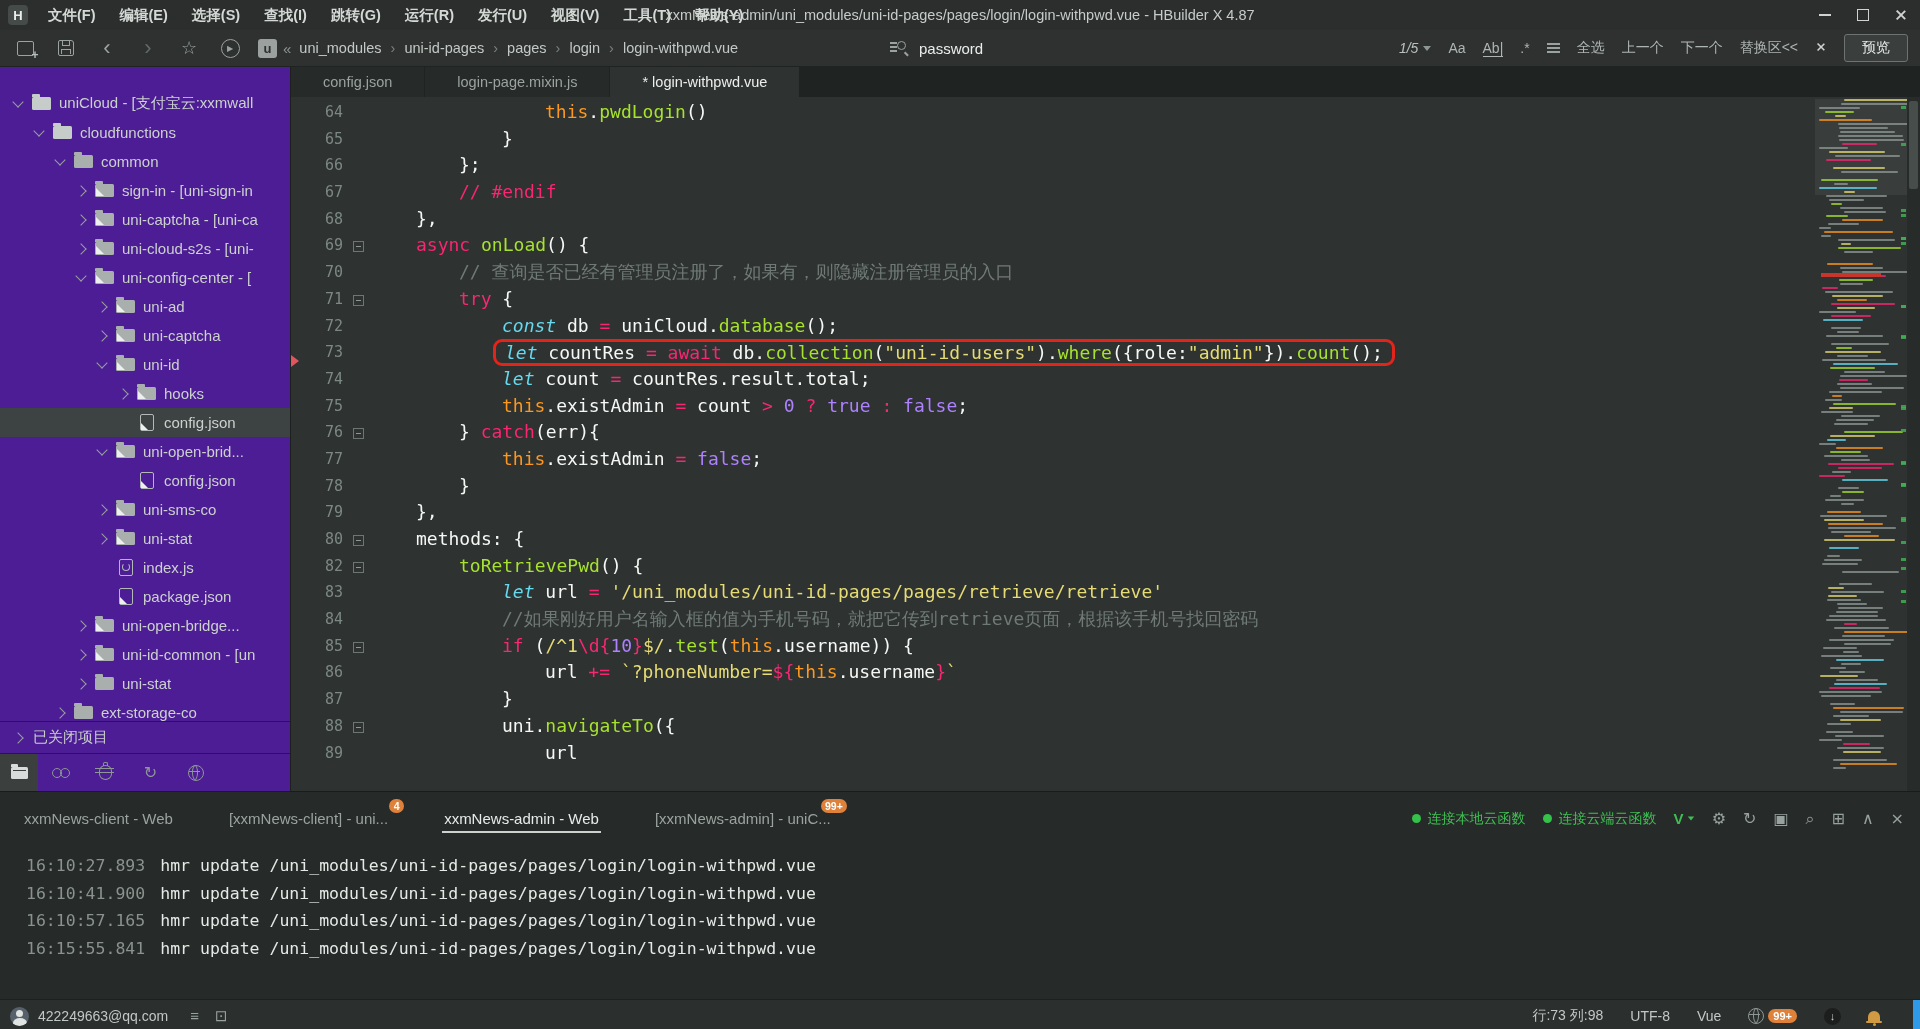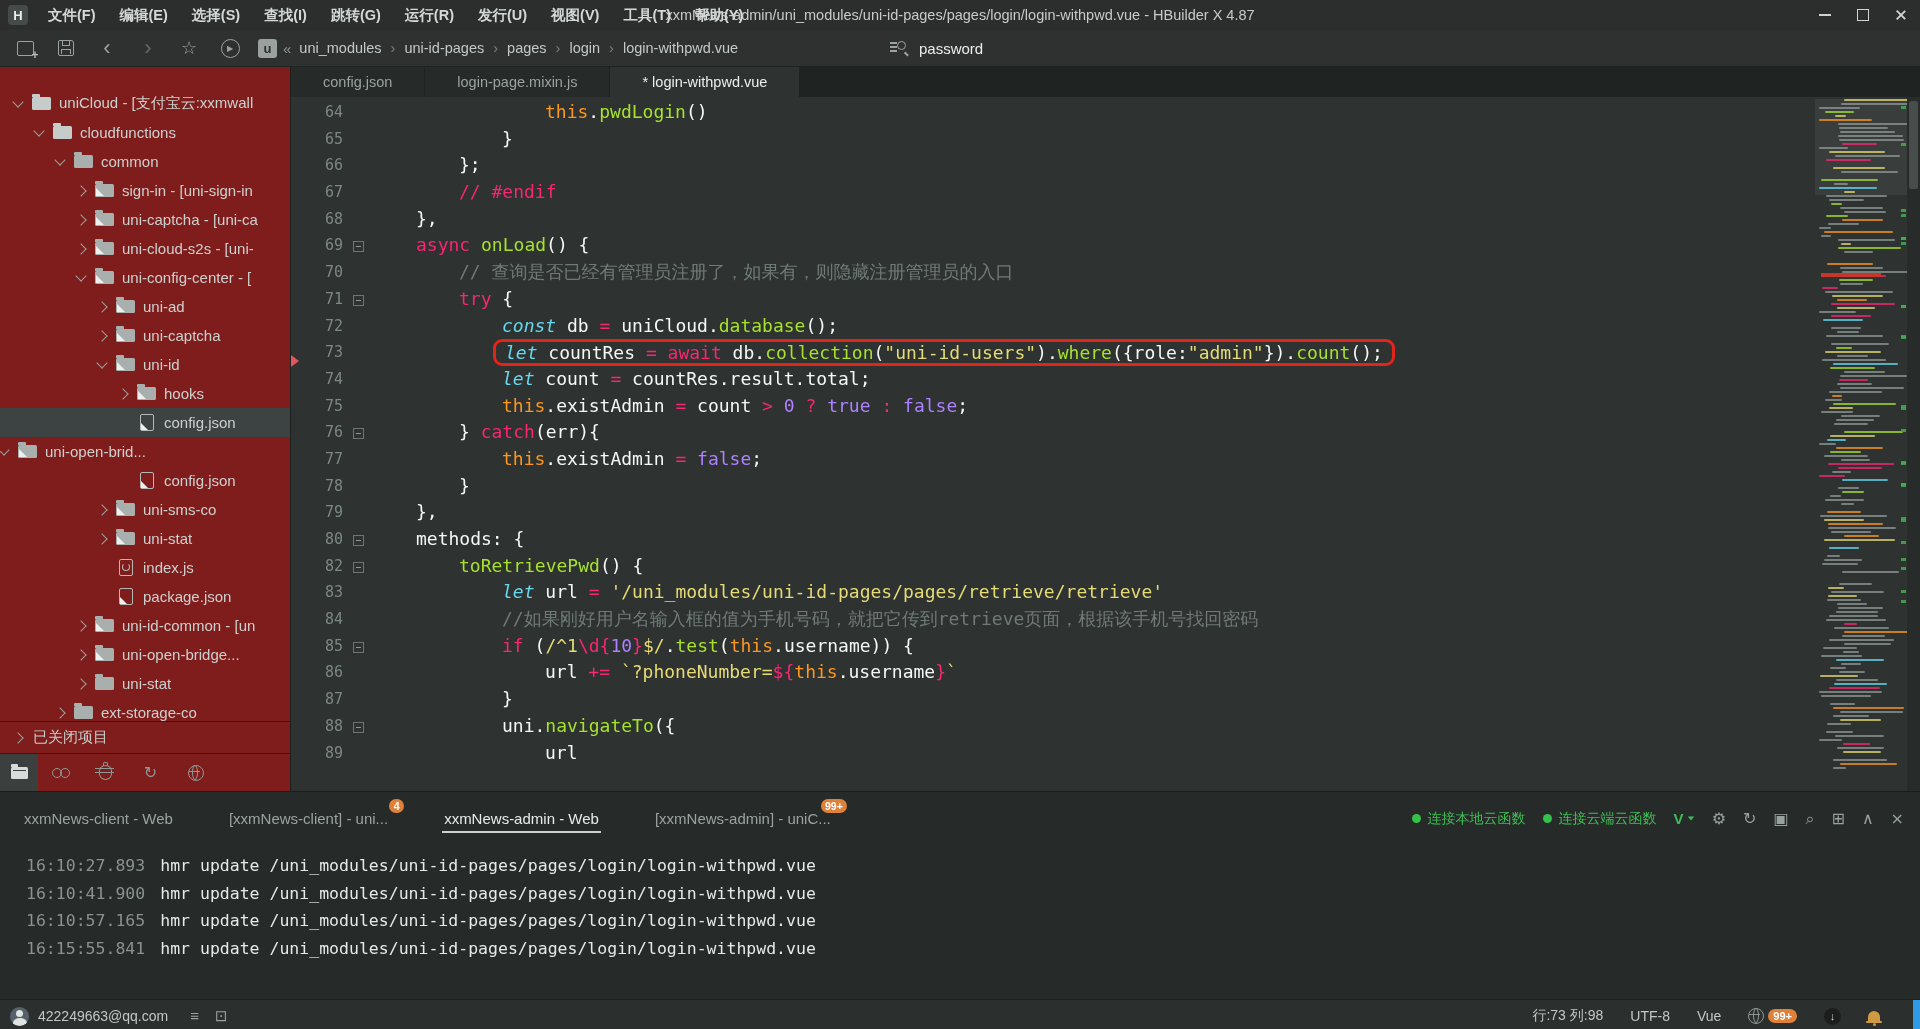--- a/index.html
+++ b/index.html
@@ -42,21 +42,21 @@
   .ic-find .handle{position:absolute;right:1px;bottom:1px;width:5px;height:1.6px;background:#9aa3a0;transform:rotate(45deg);}
   .sctrls{margin-left:auto;display:flex;align-items:center;gap:17px;white-space:nowrap;}
   .scount{font-style:italic;color:#b9c1bd;display:flex;align-items:center;gap:5px;}
   .caret-dn{width:0;height:0;border-left:4px solid transparent;border-right:4px solid transparent;border-top:5px solid #8d9693;display:inline-block;}
   .sopt{color:#aeb6b2;}
   .sopt.uline{border-bottom:1px solid #aeb6b2;}
   .ic-lines{display:inline-block;width:13px;height:2px;background:#9aa3a0;box-shadow:0 4px 0 #9aa3a0,0 8px 0 #9aa3a0;margin-bottom:8px;}
   .preview-btn{border:1px solid #6d7371;background:#3a3f3e;border-radius:3px;padding:4px 17px;color:#e7ebe9;font-size:14px;}
   
   .main{display:flex;height:724px;}
-  .sidebar{width:290px;background:#7f1d1d;border-right:1px solid #1d201f;display:flex;flex-direction:column;flex:none;}
+  .sidebar{width:290px;background:#4c1d95;border-right:1px solid #1d201f;display:flex;flex-direction:column;flex:none;}
   .tree{flex:1;overflow:hidden;padding-top:22px;}
   .trow{height:29px;display:flex;align-items:center;white-space:nowrap;overflow:hidden;}
   .trow.sel{background:#3d4242;}
   .chev{width:7px;height:7px;border-right:1.5px solid #97a19d;border-bottom:1.5px solid #97a19d;display:inline-block;flex:none;margin-right:10px;transform:rotate(-45deg);}
   .chev.open{transform:rotate(45deg);margin-top:-4px;}
   .chsp{width:17px;flex:none;display:inline-block;}
   .fico{position:relative;width:19px;height:13px;margin-right:8px;flex:none;}
   .fico.folder,.fico.folder-link{background:#a9afac;border-radius:1.5px;}
   .fico.folder-open{background:#c6ccc9;border-radius:1.5px;}
   .fico.folder::before,.fico.folder-link::before,.fico.folder-open::before{content:"";position:absolute;top:-3px;left:0;width:8px;height:3px;background:inherit;border-radius:1px 1px 0 0;}
@@ -198,20 +198,36 @@
     </div>
     <div class="searchzone">
       <div class="search-field">
         <span class="ic-find">
             <span class="bars"></span>
             <span class="lens"></span>
             <span class="handle"></span>
           </span>
         <span>password</span>
       </div>
+      <div class="sctrls">
+        <span class="scount">
+            <span>1/5</span>
+            <span class="caret-dn"></span>
+          </span>
+        <span class="sopt">Aa</span>
+        <span class="sopt uline">Ab|</span>
+        <span class="sopt">.*</span>
+        <span class="ic-lines"></span>
+        <span class="sopt">全选</span>
+        <span class="sopt">上一个</span>
+        <span class="sopt">下一个</span>
+        <span class="sopt">替换区&lt;&lt;</span>
+        <span class="sopt"><span class="ic-x" style="transform:scale(.8)"></span></span>
+        <span class="preview-btn">预览</span>
+      </div>
     </div>
   </div>
 
   <div class="main">
     <aside class="sidebar">
       <div class="tree" id="tree">
           <div class="trow" style="padding-left: 14px;">
             <span class="chev open"></span>
             <span class="fico folder-open"></span>
             <span class="tlabel">uniCloud - [支付宝云:xxmwall</span>
@@ -264,21 +280,21 @@
           <div class="trow" style="padding-left: 119px;">
             <span class="chev"></span>
             <span class="fico folder-link"></span>
             <span class="tlabel">hooks</span>
           </div>
           <div class="trow sel" style="padding-left: 119px;">
             <span class="chsp"></span>
             <span class="fico file-link"></span>
             <span class="tlabel">config.json</span>
           </div>
-          <div class="trow" style="">
+          <div class="trow" style="padding-left: 98px;">
             <span class="chev open"></span>
             <span class="fico folder-link"></span>
             <span class="tlabel">uni-open-brid...</span>
           </div>
           <div class="trow" style="padding-left: 119px;">
             <span class="chsp"></span>
             <span class="fico file-link"></span>
             <span class="tlabel">config.json</span>
           </div>
           <div class="trow" style="padding-left: 98px;">
@@ -297,26 +313,26 @@
             <span class="tlabel">index.js</span>
           </div>
           <div class="trow" style="padding-left: 98px;">
             <span class="chsp"></span>
             <span class="fico file-link"></span>
             <span class="tlabel">package.json</span>
           </div>
           <div class="trow" style="padding-left: 77px;">
             <span class="chev"></span>
             <span class="fico folder-link"></span>
+            <span class="tlabel">uni-open-bridge...</span>
+          </div>
+          <div class="trow" style="padding-left: 77px;">
+            <span class="chev"></span>
+            <span class="fico folder-link"></span>
             <span class="tlabel">uni-id-common - [un</span>
-          </div>
-          <div class="trow" style="padding-left: 77px;">
-            <span class="chev"></span>
-            <span class="fico folder-link"></span>
-            <span class="tlabel">uni-open-bridge...</span>
           </div>
           <div class="trow" style="padding-left: 77px;">
             <span class="chev"></span>
             <span class="fico folder"></span>
             <span class="tlabel">uni-stat</span>
           </div>
           <div class="trow" style="padding-left: 56px;">
             <span class="chev"></span>
             <span class="fico folder"></span>
             <span class="tlabel">ext-storage-co</span>

